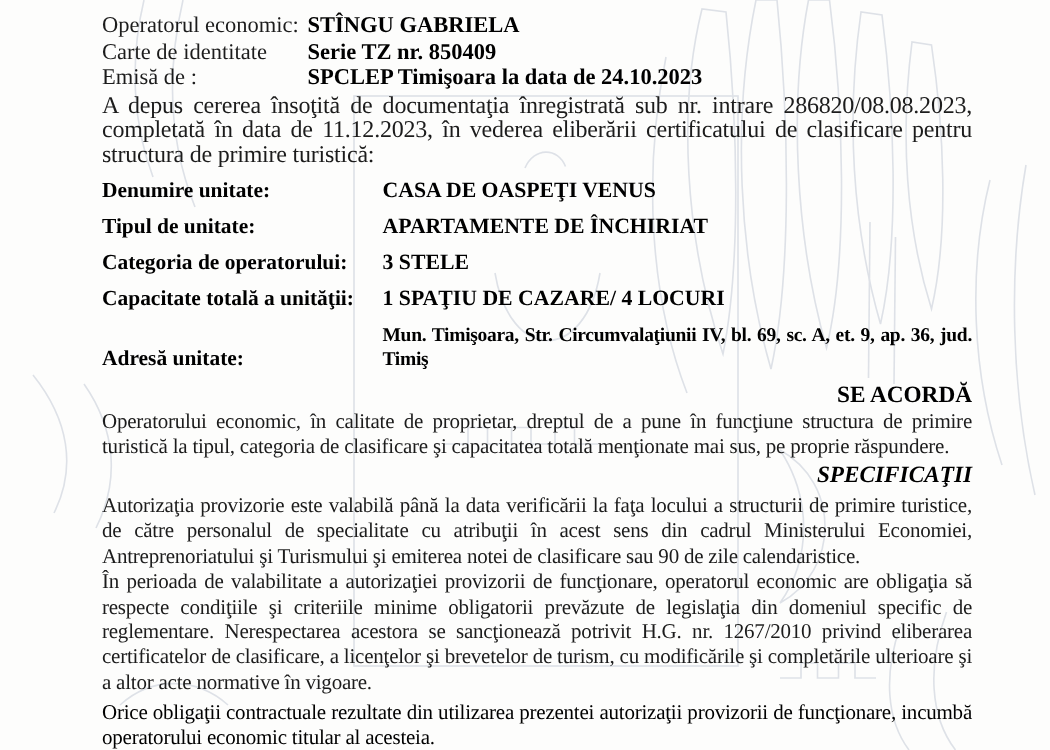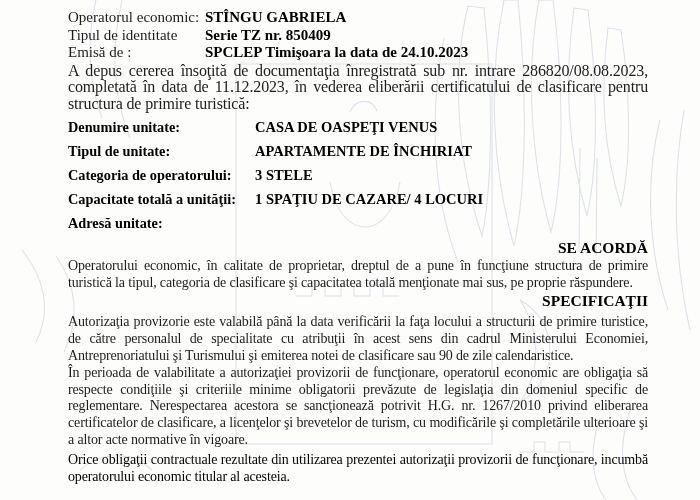--- a/index.html
+++ b/index.html
@@ -17,21 +17,21 @@
   .urows{margin-top:6px;}
   .urow{display:flex;margin-bottom:7px;align-items:flex-end;}
   .ulabel{flex:0 0 187px;font-weight:bold;font-size:14.3px;line-height:17px;color:#000;}
   .uvalue{flex:1 1 auto;font-weight:bold;font-size:14.5px;line-height:17px;color:#000;}
   .uvalue.addr{font-size:13px;letter-spacing:-0.2px;line-height:16.5px;text-align:justify;}
   .heading{text-align:right;font-weight:bold;font-size:15.5px;color:#000;margin:2px 0 0;line-height:17.5px;}
   .para{margin:2px 0 0;font-size:14px;letter-spacing:-0.15px;line-height:16.8px;text-align:justify;}
   #para-spec-1{margin-top:5px;}
   #para-spec-2{margin-top:0;}
   .para.bold{font-weight:normal;color:#000;line-height:17.5px;margin-top:2px;}
-  #heading-spec{margin-top:0;}
+  #heading-spec{margin-top:0;font-style:italic;}
 </style>
 </head>
 <body>
 
 <div class="page">
 
   <svg class="watermark" viewBox="0 0 700 500" xmlns="http://www.w3.org/2000/svg" fill="none" stroke="#cad0da" stroke-width="1.1" opacity="0.6">
     <g>
       <path d="M468,6 C452,70 456,158 482,236 C494,176 492,84 484,8 Z"></path>
       <path d="M504,0 C488,78 492,170 514,246 C528,182 526,80 518,0 Z"></path>
@@ -65,21 +65,21 @@
     </g>
   </svg>
 
   <div class="content">
 
     <div class="hrow">
       <span class="hlabel">Operatorul economic:</span>
       <span class="hvalue">STÎNGU GABRIELA</span>
     </div>
     <div class="hrow">
-      <span class="hlabel">Tipul de identitate</span>
+      <span class="hlabel">Carte de identitate</span>
       <span class="hvalue">Serie TZ nr. 850409</span>
     </div>
     <div class="hrow">
       <span class="hlabel">Emisă de :</span>
       <span class="hvalue">SPCLEP Timişoara la data de 24.10.2023</span>
     </div>
 
     <p class="intro">A depus cererea însoţită de documentaţia înregistrată sub nr. intrare 286820/08.08.2023, completată în data de 11.12.2023, în vederea eliberării certificatului de clasificare pentru structura de primire turistică:</p>
 
     <div class="urows">
@@ -94,20 +94,21 @@
       <div class="urow">
         <span class="ulabel">Categoria de operatorului:</span>
         <span class="uvalue">3 STELE</span>
       </div>
       <div class="urow">
         <span class="ulabel">Capacitate totală a unităţii:</span>
         <span class="uvalue">1 SPAŢIU DE CAZARE/ 4 LOCURI</span>
       </div>
       <div class="urow">
         <span class="ulabel">Adresă unitate:</span>
+        <span class="uvalue addr">Mun. Timişoara, Str. Circumvalaţiunii IV, bl. 69, sc. A, et. 9, ap. 36, jud. Timiş</span>
       </div>
     </div>
 
     <p class="heading" id="heading-grant">SE ACORDĂ</p>
 
     <p class="para">Operatorului economic, în calitate de proprietar, dreptul de a pune în funcţiune structura de primire turistică la tipul, categoria de clasificare şi capacitatea totală menţionate mai sus, pe proprie răspundere.</p>
 
     <p class="heading" id="heading-spec">SPECIFICAŢII</p>
 
     <p class="para" id="para-spec-1">Autorizaţia provizorie este valabilă până la data verificării la faţa locului a structurii de primire turistice, de către personalul de specialitate cu atribuţii în acest sens din cadrul Ministerului Economiei, Antreprenoriatului şi Turismului şi emiterea notei de clasificare sau 90 de zile calendaristice.</p>

